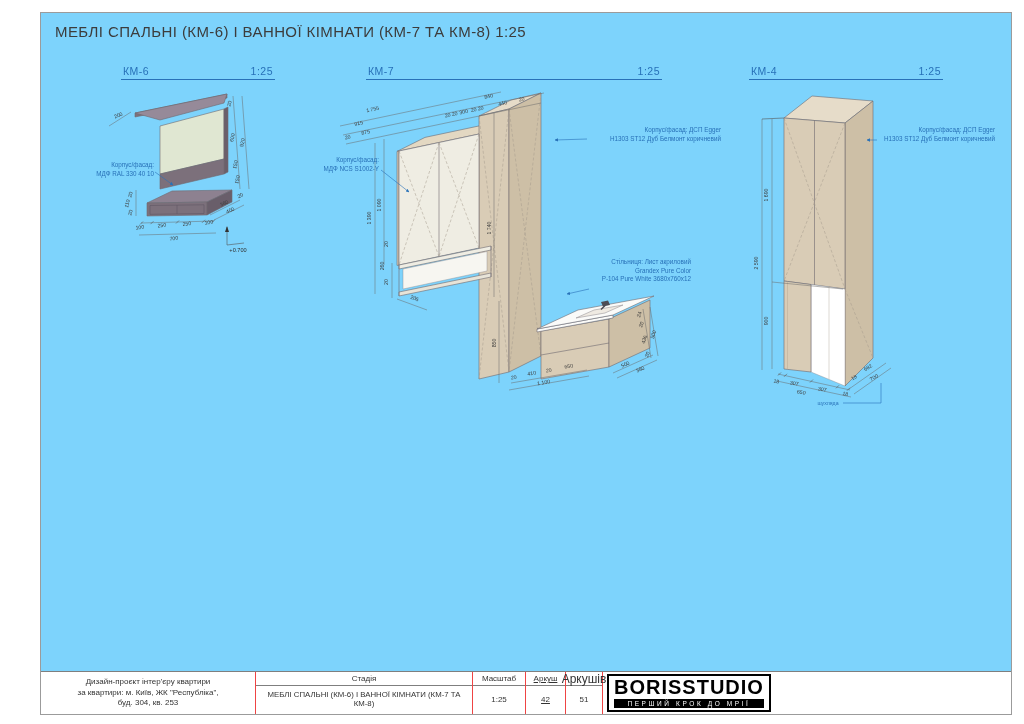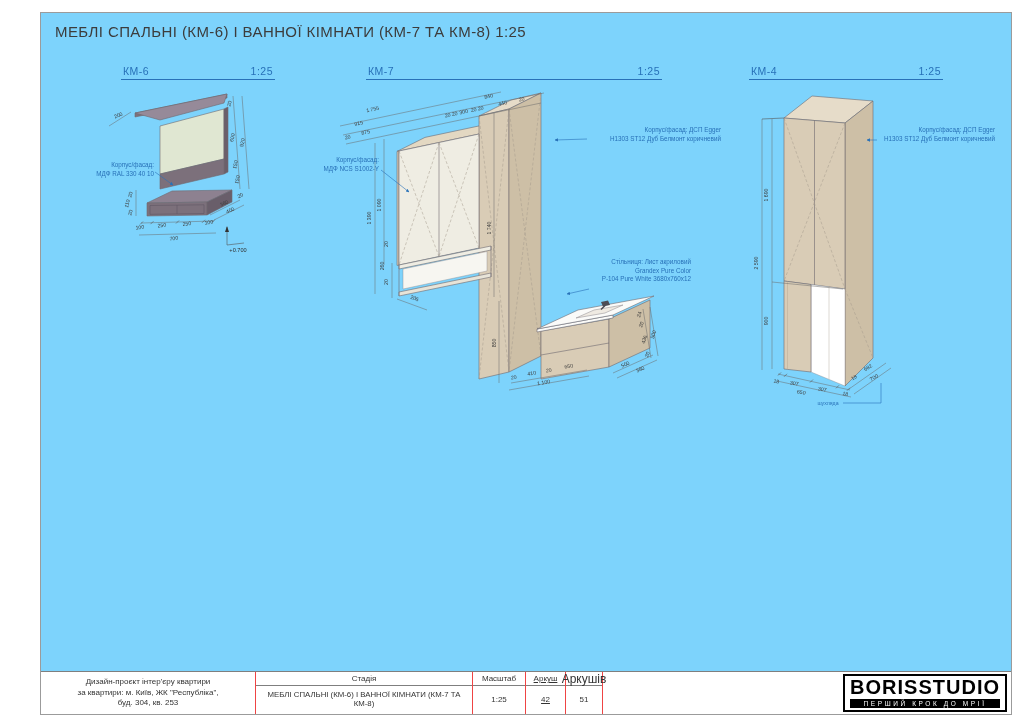--- a/index.html
+++ b/index.html
@@ -18,21 +18,21 @@
   .dash{stroke:#a49a8c;stroke-width:.5;fill:none;stroke-dasharray:3,2;}
   .lead{stroke:#2871b8;stroke-width:.6;fill:none;}
   
   .tb{position:absolute;left:0;bottom:0;width:100%;height:43px;border-top:1px solid #7f7f7f;display:flex;font-size:8px;color:#333;background:#fff;box-sizing:border-box;}
   .tb-col{box-sizing:border-box;border-right:1px solid #ef4444;display:flex;flex-direction:column;}
   .tb-col:last-child{border-right:none;}
   .tb-project{width:215px;align-items:center;justify-content:center;text-align:center;line-height:1.3;}
   .tb-head{height:13px;border-bottom:1px solid #7f7f7f;display:flex;align-items:center;justify-content:center;}
   .tb-val{flex:1;display:flex;align-items:center;justify-content:center;text-align:center;line-height:1.15;padding:0 3px;}
   .w-cust{width:205px;} .w-stage{width:217px;} .w-scale{width:53px;} .w-sheet{width:40px;text-decoration:underline;} .w-sheets{width:37px;}
-  .tb-logo{flex:1;align-items:flex-end;justify-content:center;padding:2px 4px;}
+  .tb-logo{flex:1;align-items:flex-start;justify-content:center;padding:2px 4px;}
   .logo-box{border:2px solid #000;padding:1px 5px 2px 5px;text-align:center;}
   .logo-word{font-size:20px;font-weight:bold;letter-spacing:1px;color:#000;line-height:1.05;}
   .logo-bar{background:#000;color:#fff;font-size:6.5px;letter-spacing:2.6px;padding:1px 2px;margin-top:1px;white-space:nowrap;}
 </style>
 </head>
 <body>
 
 <div class="stage">
  <div class="sheet">
 

